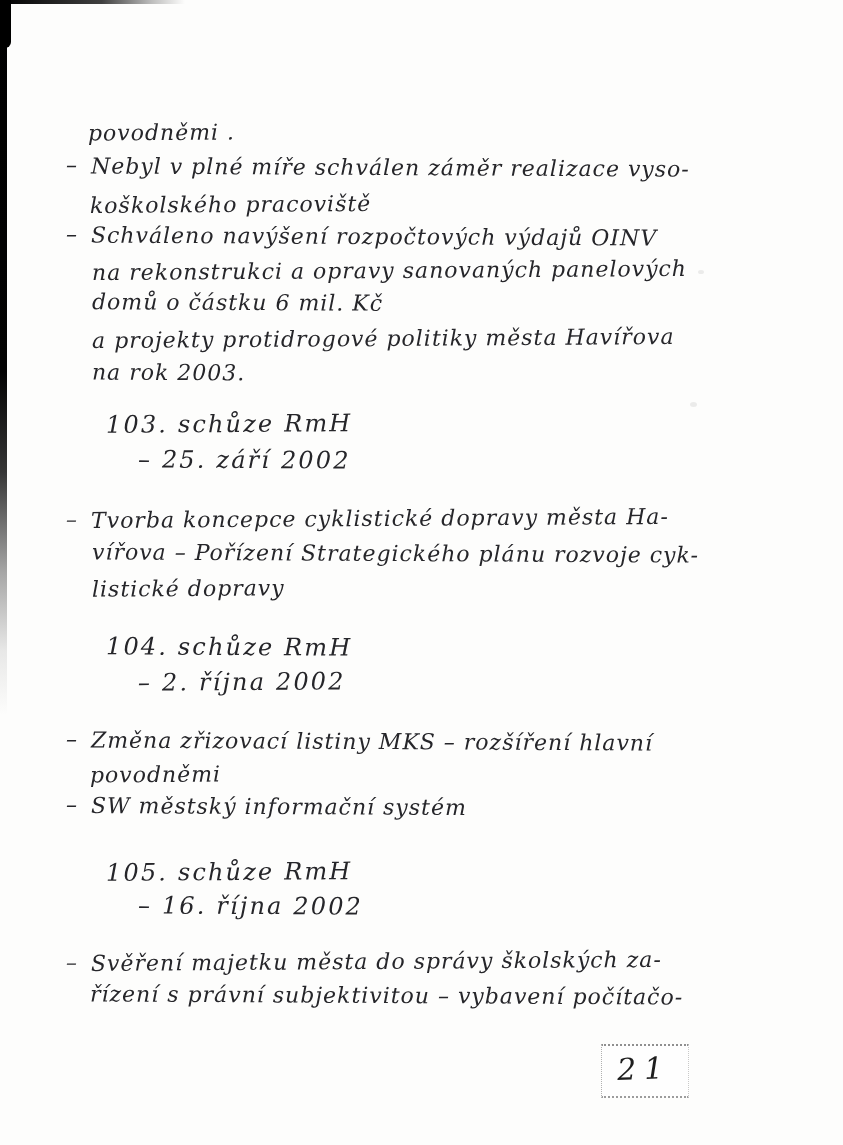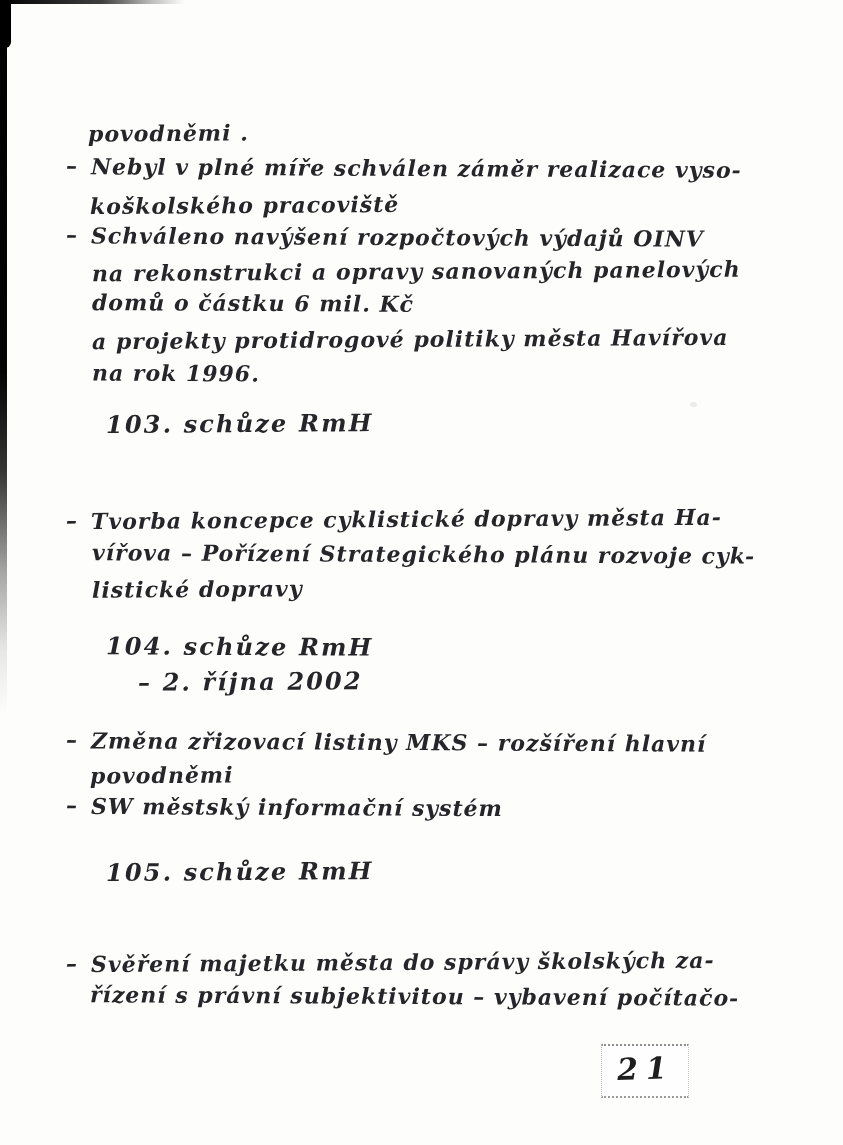--- a/index.html
+++ b/index.html
@@ -4,21 +4,20 @@
 <style>
   html,body{margin:0;padding:0;}
   body{
     width:843px;height:1145px;position:relative;overflow:hidden;
     background:#ffffff;
     font-family:"DejaVu Serif",serif;
   }
   .page{
     position:absolute;left:0;top:0;width:843px;height:1145px;
     background:#fdfdfc;
-    font-weight:bold;
   }
   
   .line{
     position:absolute;
     font-style:italic;
     font-size:22px;
     color:#26262a;
     letter-spacing:.045em;
     white-space:nowrap;
     line-height:1.2;
@@ -74,36 +73,38 @@
 
   <div class="line r1" style="left:88px;top:120px"><span>povodněmi .</span></div>
 
   <div class="line r2" style="left:66px;top:155px"><span class="dash">–</span><span>Nebyl v plné míře schválen záměr realizace vyso-</span></div>
   <div class="line r1" style="left:90px;top:192px"><span>koškolského pracoviště</span></div>
 
   <div class="line r2" style="left:66px;top:224px"><span class="dash">–</span><span>Schváleno navýšení rozpočtových výdajů OINV</span></div>
   <div class="line r1" style="left:92px;top:258px"><span>na rekonstrukci a opravy sanovaných panelových</span></div>
   <div class="line r2" style="left:92px;top:290px"><span>domů o částku 6 mil. Kč</span></div>
   <div class="line r1" style="left:92px;top:326px"><span>a projekty protidrogové politiky města Havířova</span></div>
-  <div class="line r2" style="left:92px;top:360px"><span>na rok 1996.</span></div>
+  <div class="line r2" style="left:92px;top:360px"><span>na rok 2003.</span></div>
 
   <div class="line heading r1" style="left:106px;top:410px"><span>103. schůze RmH</span></div>
+  <div class="line heading r2" style="left:138px;top:446px"><span>– 25. září 2002</span></div>
 
   <div class="line r1" style="left:66px;top:506px"><span class="dash">–</span><span>Tvorba koncepce cyklistické dopravy města Ha-</span></div>
   <div class="line r2" style="left:92px;top:541px"><span>vířova – Pořízení Strategického plánu rozvoje cyk-</span></div>
   <div class="line r1" style="left:92px;top:576px"><span>listické dopravy</span></div>
 
   <div class="line heading r2" style="left:106px;top:633px"><span>104. schůze RmH</span></div>
   <div class="line heading r1" style="left:138px;top:668px"><span>– 2. října 2002</span></div>
 
   <div class="line r2" style="left:66px;top:729px"><span class="dash">–</span><span>Změna zřizovací listiny MKS – rozšíření hlavní</span></div>
   <div class="line r1" style="left:90px;top:762px"><span>povodněmi</span></div>
   <div class="line r2" style="left:66px;top:794px"><span class="dash">–</span><span>SW městský informační systém</span></div>
 
   <div class="line heading r1" style="left:106px;top:858px"><span>105. schůze RmH</span></div>
+  <div class="line heading r2" style="left:138px;top:892px"><span>– 16. října 2002</span></div>
 
   <div class="line r1" style="left:66px;top:949px"><span class="dash">–</span><span>Svěření majetku města do správy školských za-</span></div>
   <div class="line r2" style="left:90px;top:983px"><span>řízení s právní subjektivitou – vybavení počítačo-</span></div>
 
   <div class="pagebox">
     <span class="num">21</span>
   </div>
 
 </div>
 

